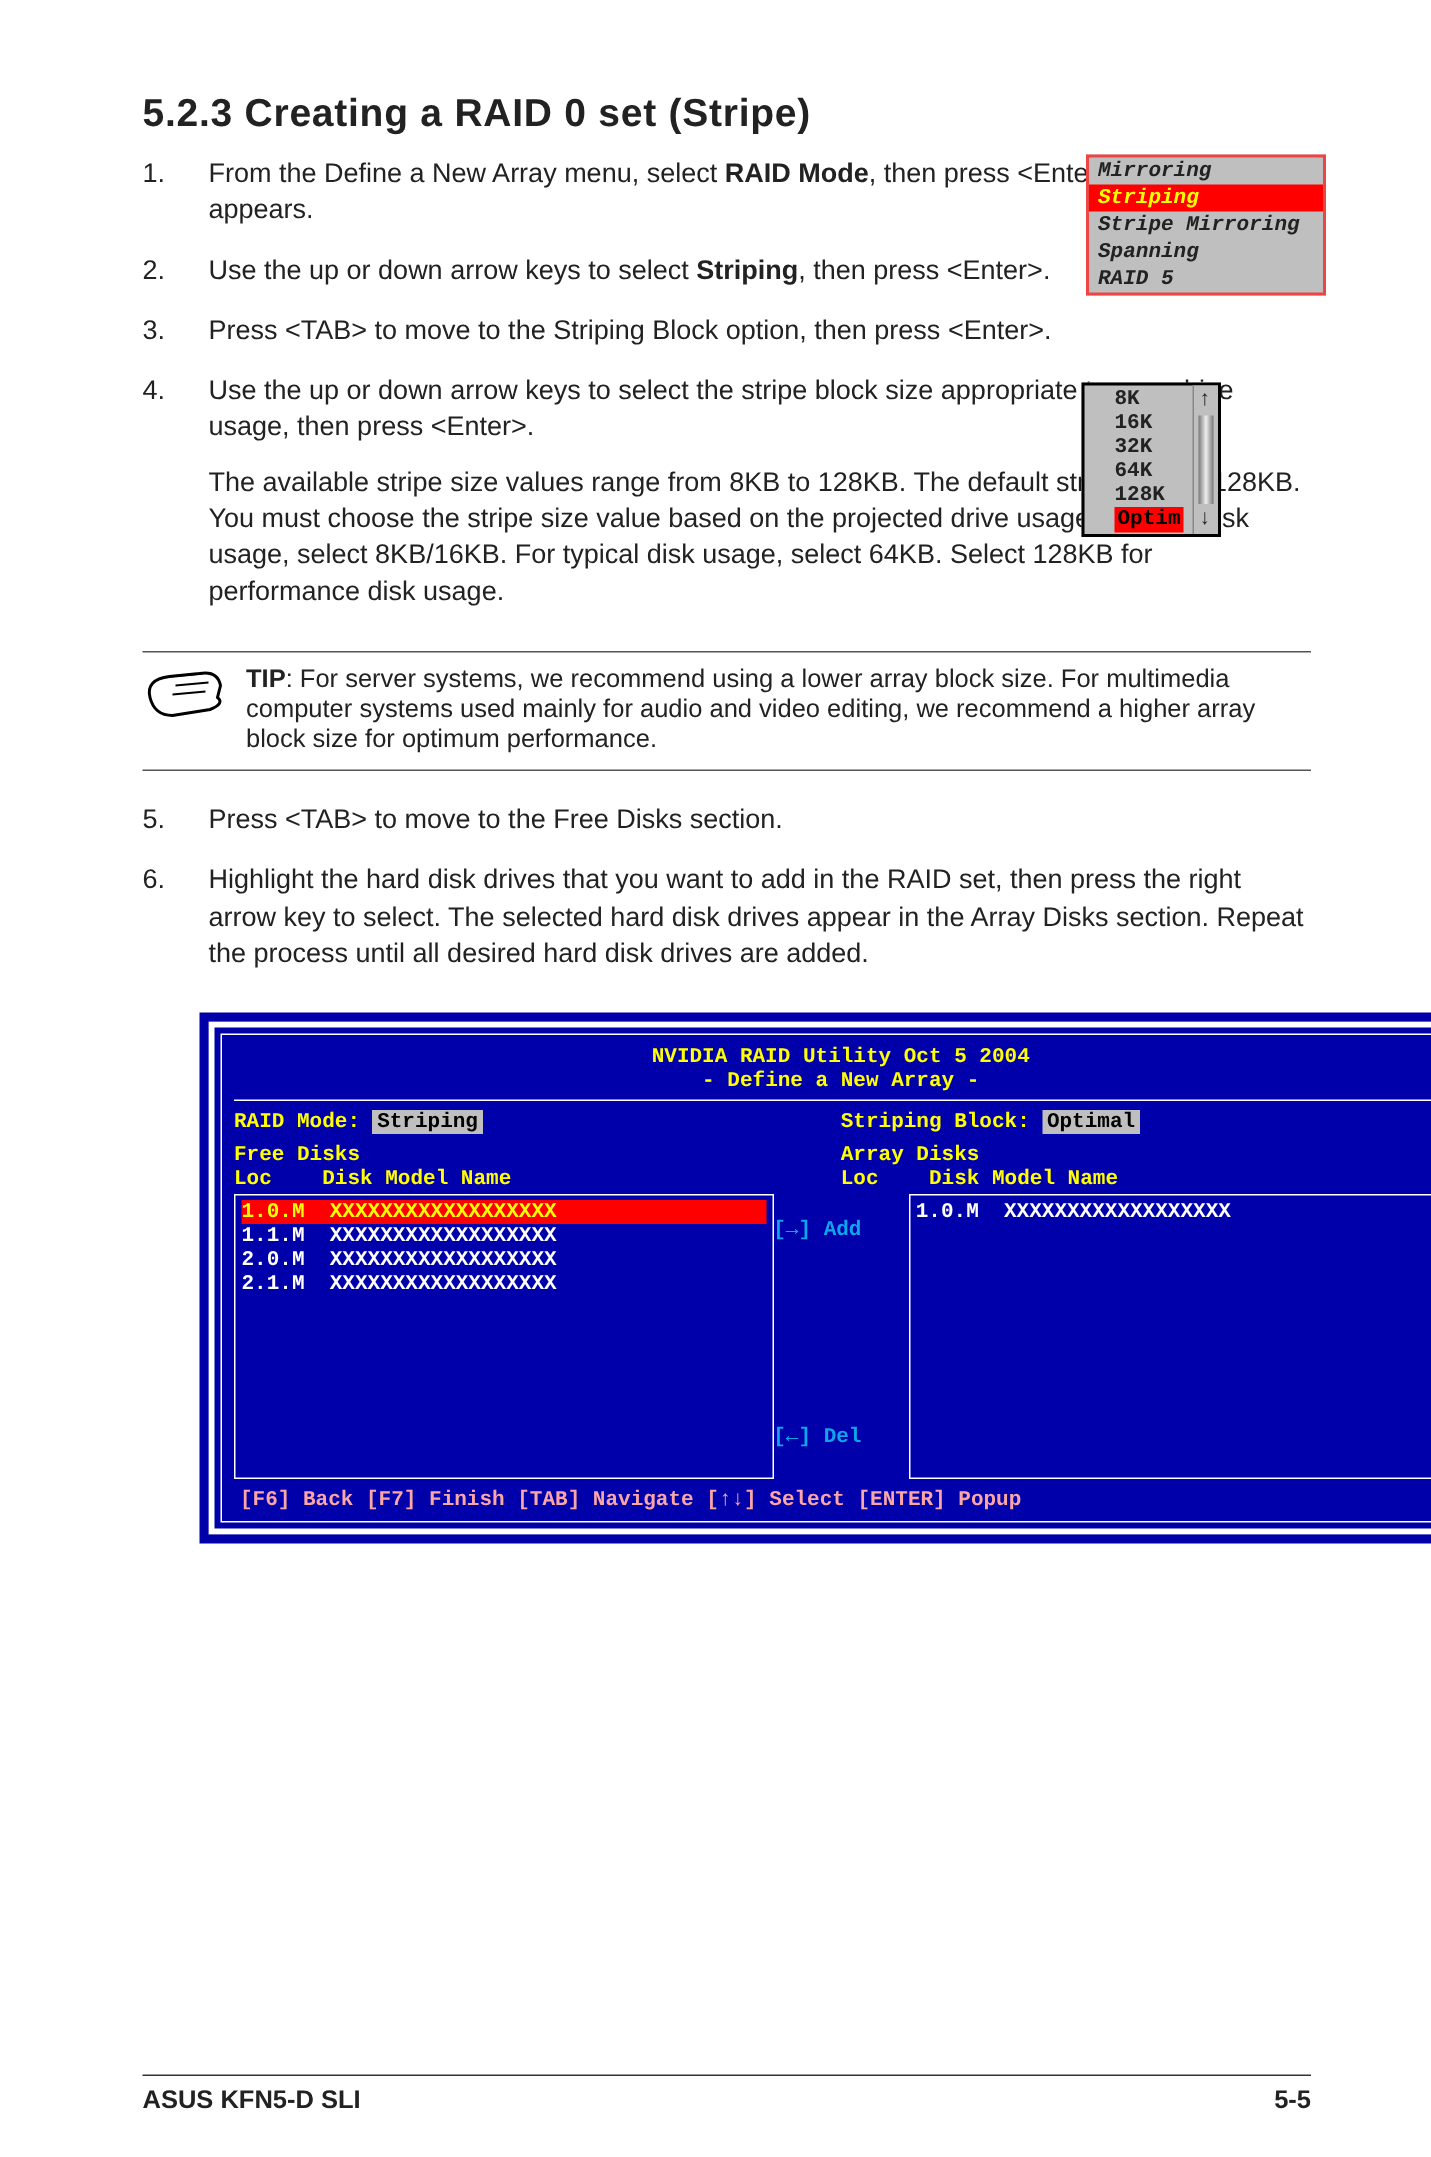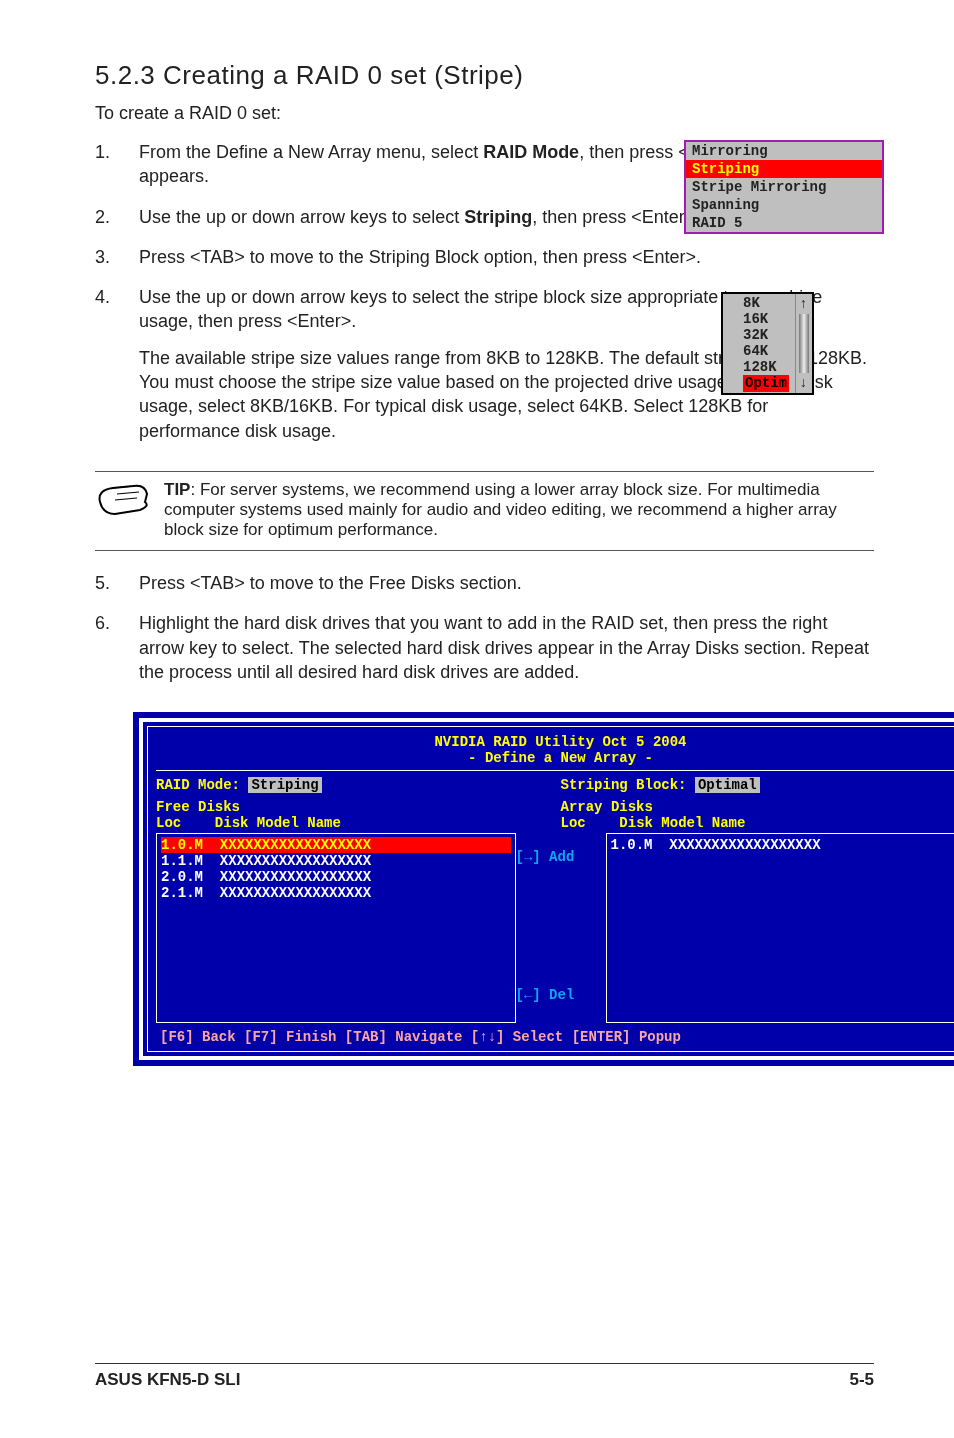--- a/index.html
+++ b/index.html
@@ -9,21 +9,21 @@
     width: 954px;
     height: 1438px;
     position: relative;
     color: #222;
   }
   .page {
     padding: 60px 80px 0 95px;
   }
   .section-heading {
     font-size: 26px;
-    font-weight: normal;
+    font-weight: bold;
     letter-spacing: 0.5px;
     margin-bottom: 12px;
   }
   .intro {
     font-size: 18px;
     margin-bottom: 16px;
   }
   .main-col {
     position: relative;
   }
@@ -45,26 +45,27 @@
     flex: 1;
   }
   .body p { margin-bottom: 12px; }
   b { font-weight: bold; }
 
   
   .popup-mode {
     position: absolute;
     top: 0;
     right: -10px;
-    width: 200px;
-    border: 2px solid #a21caf;
+    width: 160px;
+    border: 2px solid #ef4444;
     background: #bfbfbf;
     font-family: "Courier New", monospace;
     font-size: 14px;
     font-weight: bold;
+    font-style: italic;
   }
   .popup-mode div { padding: 1px 6px; }
   .popup-mode .sel { background: #ff0000; color: #ffff00; }
 
   
   .popup-block {
     position: absolute;
     top: 152px;
     right: 60px;
     border: 2px solid #000;
@@ -136,39 +137,38 @@
   .bios-footer {
     color: #fca5a5;
     padding: 6px 4px 6px 4px;
     text-align: left;
     border-top: 0;
   }
 
   
   .page-footer {
     position: absolute;
-    bottom: 48px;
+    bottom: 28px;
     left: 0;
     right: 0;
     border-top: 1px solid #333;
     margin: 0 80px 0 95px;
     display: flex;
     justify-content: space-between;
     padding-top: 6px;
     font-size: 17px;
     font-weight: bold;
   }
 </style>
 </head>
 <body>
 
 <div class="page">
 
   <div class="section-heading">5.2.3   Creating a RAID 0 set (Stripe)</div>
-  <div class="intro">To create a RAID 0 set:</div>
 
   <div class="main-col">
 
     <ol class="steps">
       <li>
         <div class="num">1.</div>
         <div class="body">
           <span>From the Define a New Array menu, select </span><b>RAID Mode</b><span>, then press &lt;Enter&gt;. A pop-up menu appears.</span>
         </div>
       </li>

